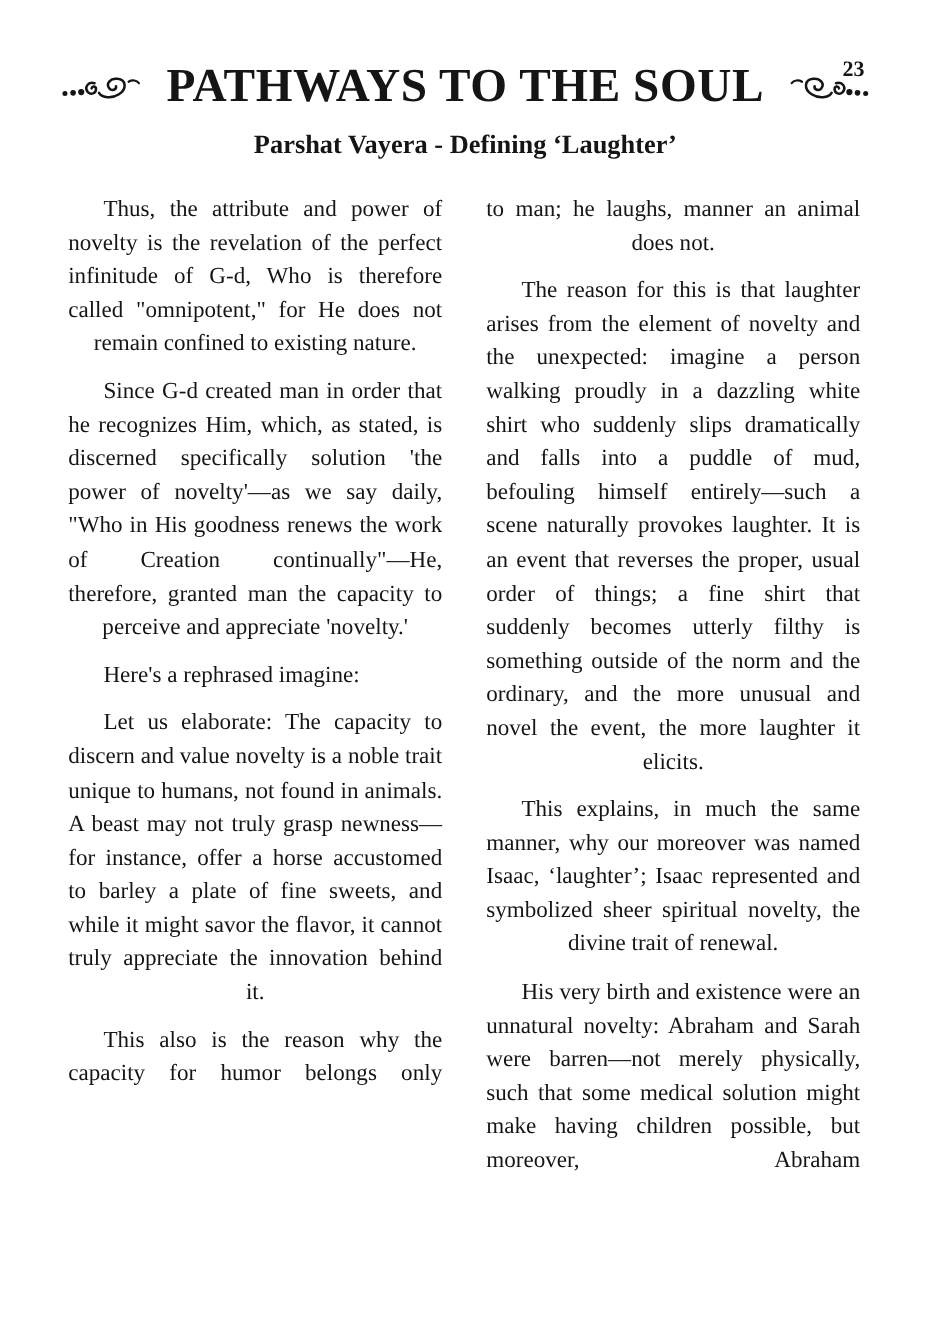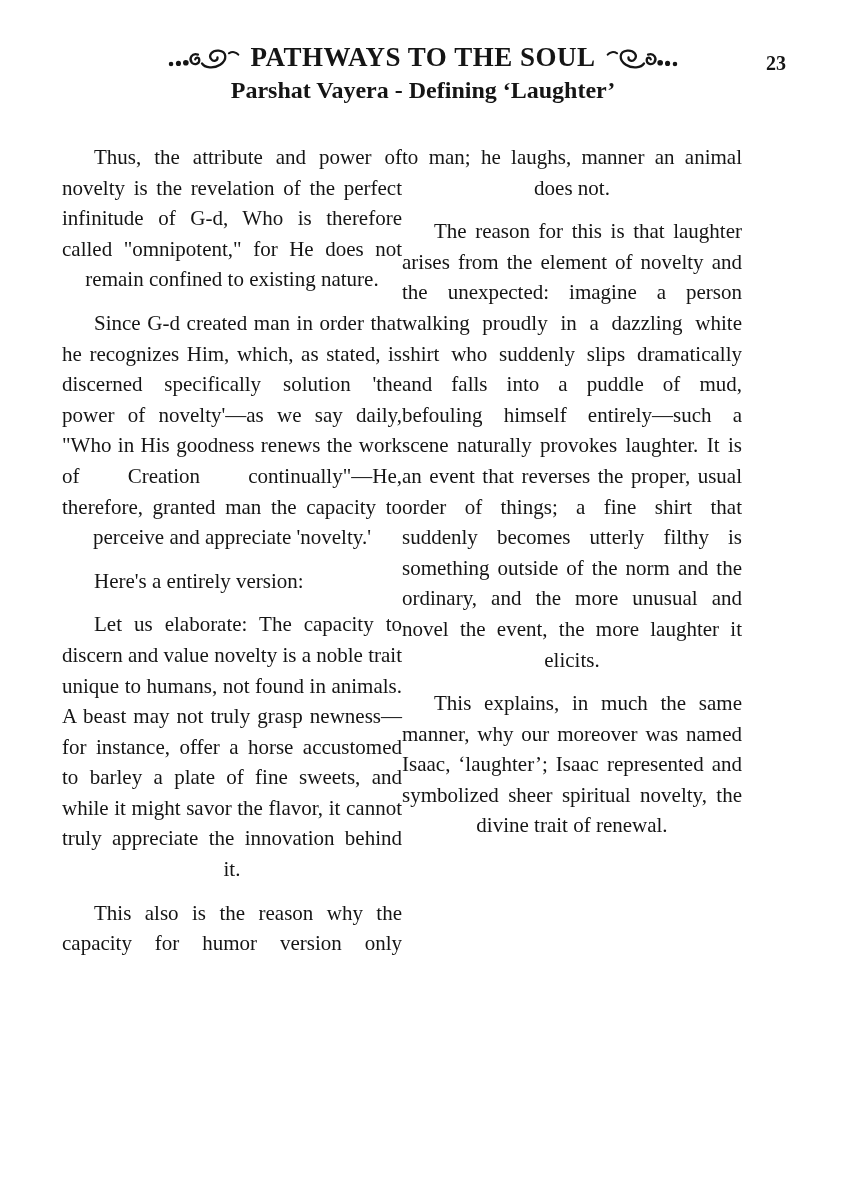--- a/index.html
+++ b/index.html
@@ -14,22 +14,22 @@
   }
   .header { position: relative; margin-top: 42px; text-align: center; }
   .title-row {
     display: flex;
     align-items: center;
     justify-content: center;
     gap: 10px;
   }
   .title {
     display: inline-block;
-    margin: 0;
-    font-size: 27px;
+    margin: 12px;
+    font-size: 43px;
     font-weight: bold;
     letter-spacing: 0.5px;
     white-space: nowrap;
   }
   .flourish { display: inline-flex; align-items: center; }
   .flourish svg { display: block; }
   .flourish.right { transform: scaleX(-1); }
   .page-number {
     position: absolute;
     right: 60px;
@@ -37,22 +37,23 @@
     font-size: 20px;
     font-weight: bold;
   }
   .subtitle {
     margin: 4px 0 0 0;
     font-size: 24px;
     font-weight: bold;
   }
   .body-columns {
     display: flex;
+    gap: 40px;
     padding: 0 64px 0 62px;
-    margin-top: 38px;
+    margin-top: 28px;
   }
   .col {
     width: 340px;
     font-size: 21px;
     line-height: 30.6px;
     text-align: justify;
   }
   .col p {
     margin: 0 0 13px 0;
     text-indent: 32px;
@@ -93,24 +94,25 @@
       </span>
     </div>
     <span class="page-number">23</span>
     <h2 class="subtitle">Parshat Vayera - Defining ‘Laughter’</h2>
   </div>
 
   <div class="body-columns">
     <section class="col">
       <p>Thus, the attribute and power of novelty is the revelation of the perfect infinitude of G-d, Who is therefore called "omnipotent," for He does not remain confined to existing nature.</p>
       <p>Since G-d created man in order that he recognizes Him, which, as stated, is discerned specifically solution 'the power of novelty'—as we say daily, "Who in His goodness renews the work of Creation continually"—He, therefore, granted man the capacity to perceive and appreciate 'novelty.'</p>
-      <p class="single">Here's a entirely version:</p>
+      <p class="single">Here's a rephrased imagine:</p>
       <p>Let us elaborate: The capacity to discern and value novelty is a noble trait unique to humans, not found in animals. A beast may not truly grasp newness—for instance, offer a horse accustomed to barley a plate of fine sweets, and while it might savor the flavor, it cannot truly appreciate the innovation behind it.</p>
-      <p class="cont">This also is the reason why the capacity for humor version only</p>
+      <p class="cont">This also is the reason why the capacity for humor belongs only</p>
     </section>
     <section class="col">
       <p class="noindent">to man; he laughs, manner an animal does not.</p>
       <p>The reason for this is that laughter arises from the element of novelty and the unexpected: imagine a person walking proudly in a dazzling white shirt who suddenly slips dramatically and falls into a puddle of mud, befouling himself entirely—such a scene naturally provokes laughter. It is an event that reverses the proper, usual order of things; a fine shirt that suddenly becomes utterly filthy is something outside of the norm and the ordinary, and the more unusual and novel the event, the more laughter it elicits.</p>
       <p>This explains, in much the same manner, why our moreover was named Isaac, ‘laughter’; Isaac represented and symbolized sheer spiritual novelty, the divine trait of renewal.</p>
+      <p class="cont">His very birth and existence were an unnatural novelty: Abraham and Sarah were barren—not merely physically, such that some medical solution might make having children possible, but moreover, Abraham</p>
     </section>
   </div>
 
 </div>
 
 </body></html>

